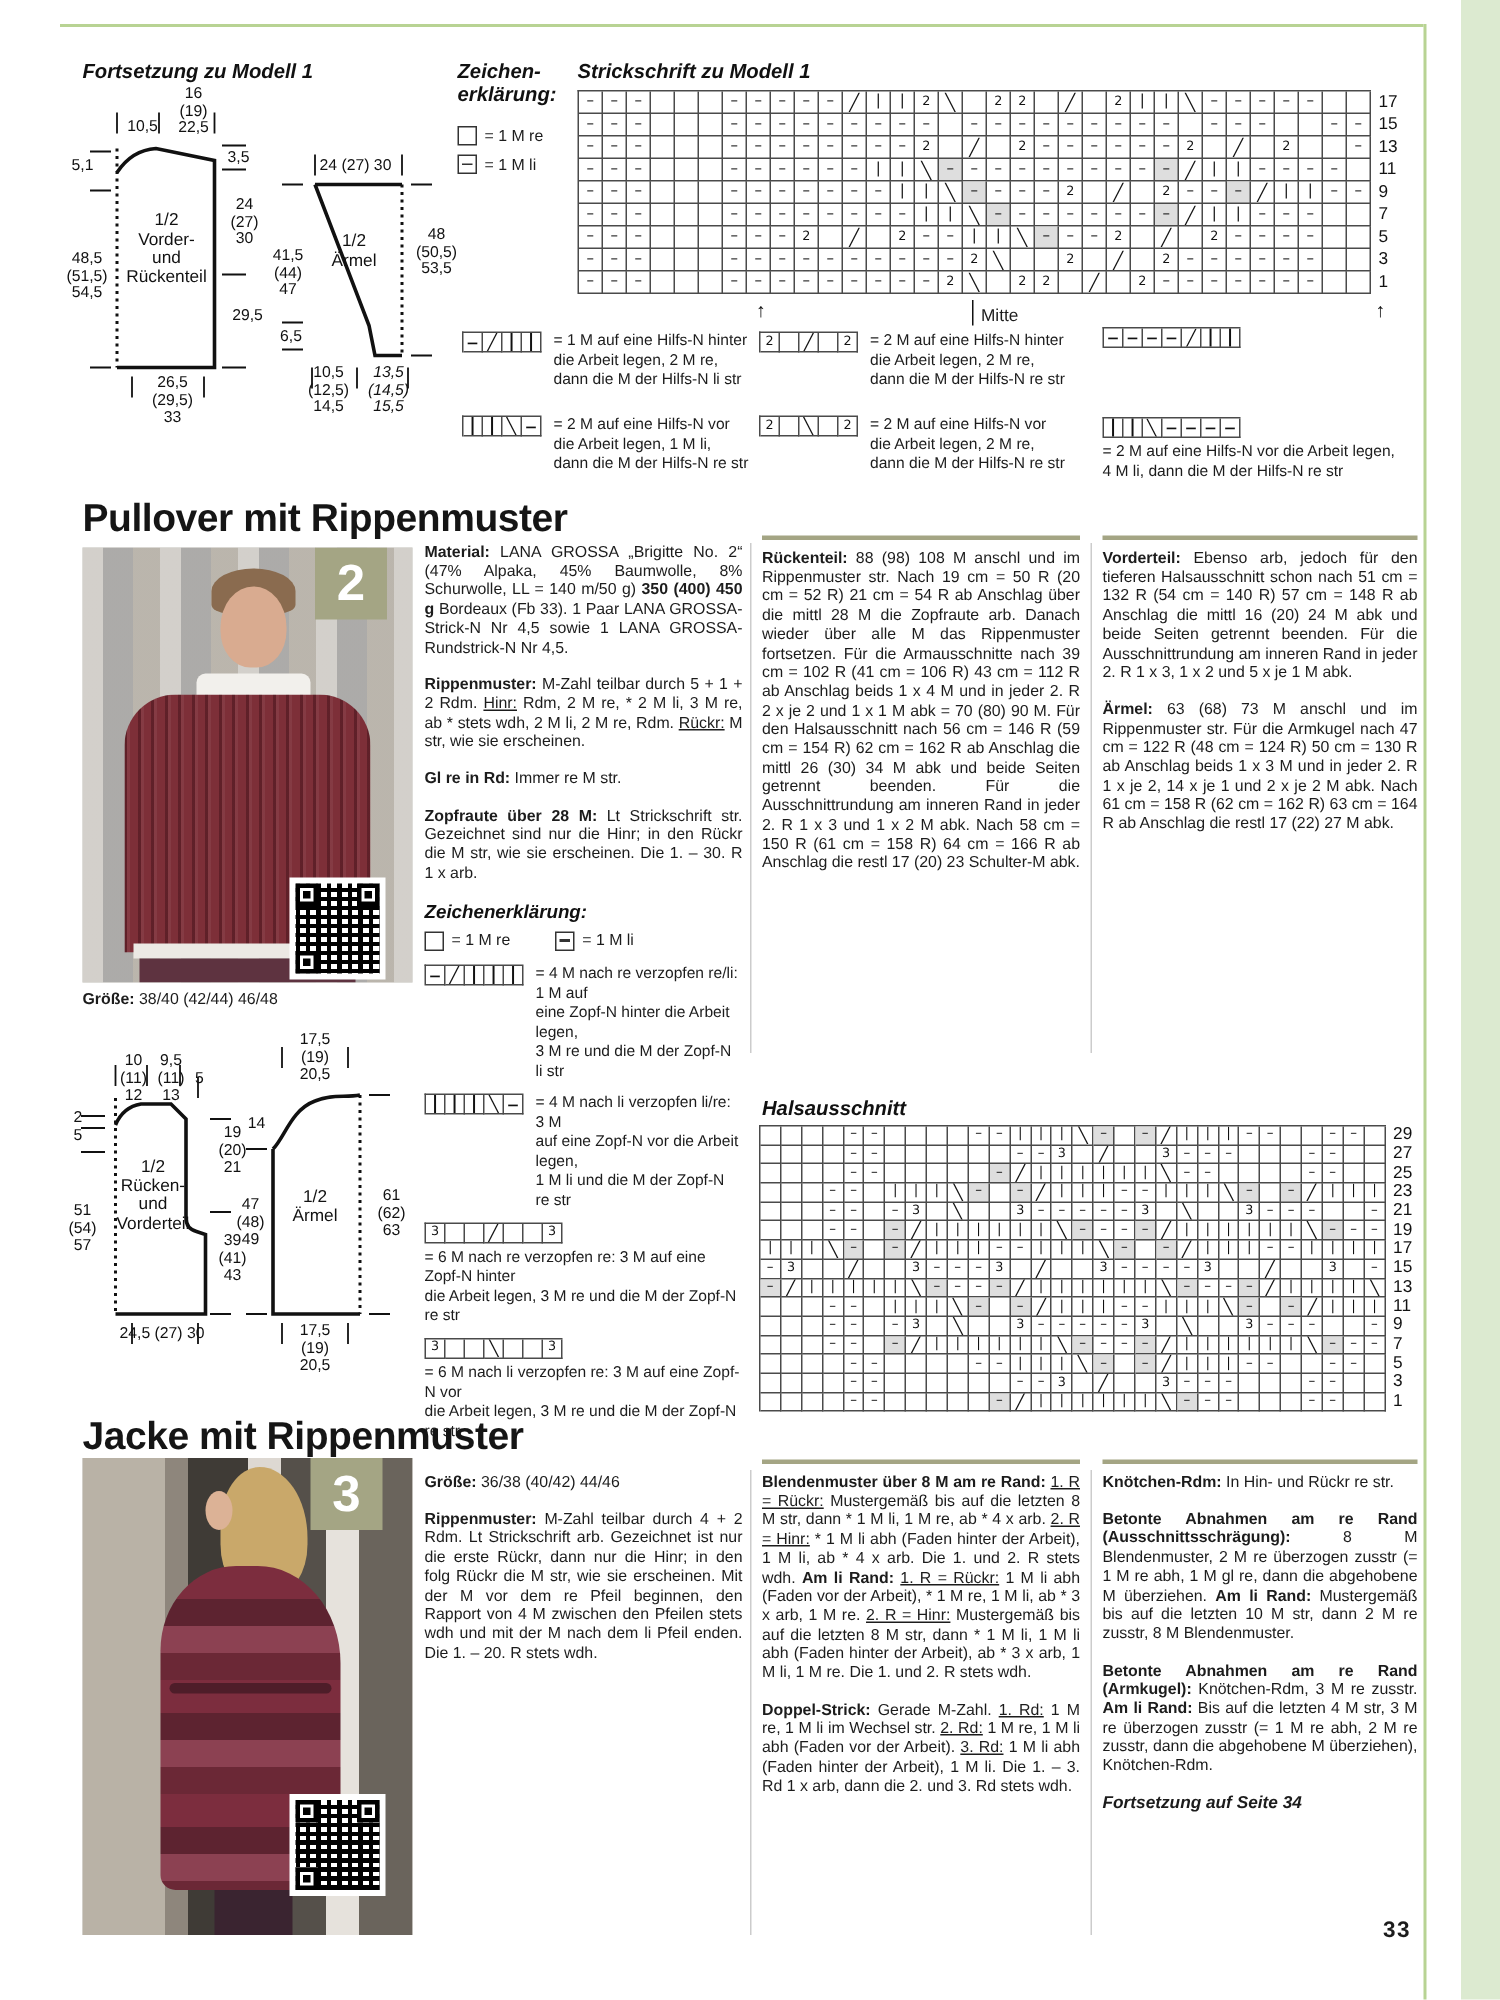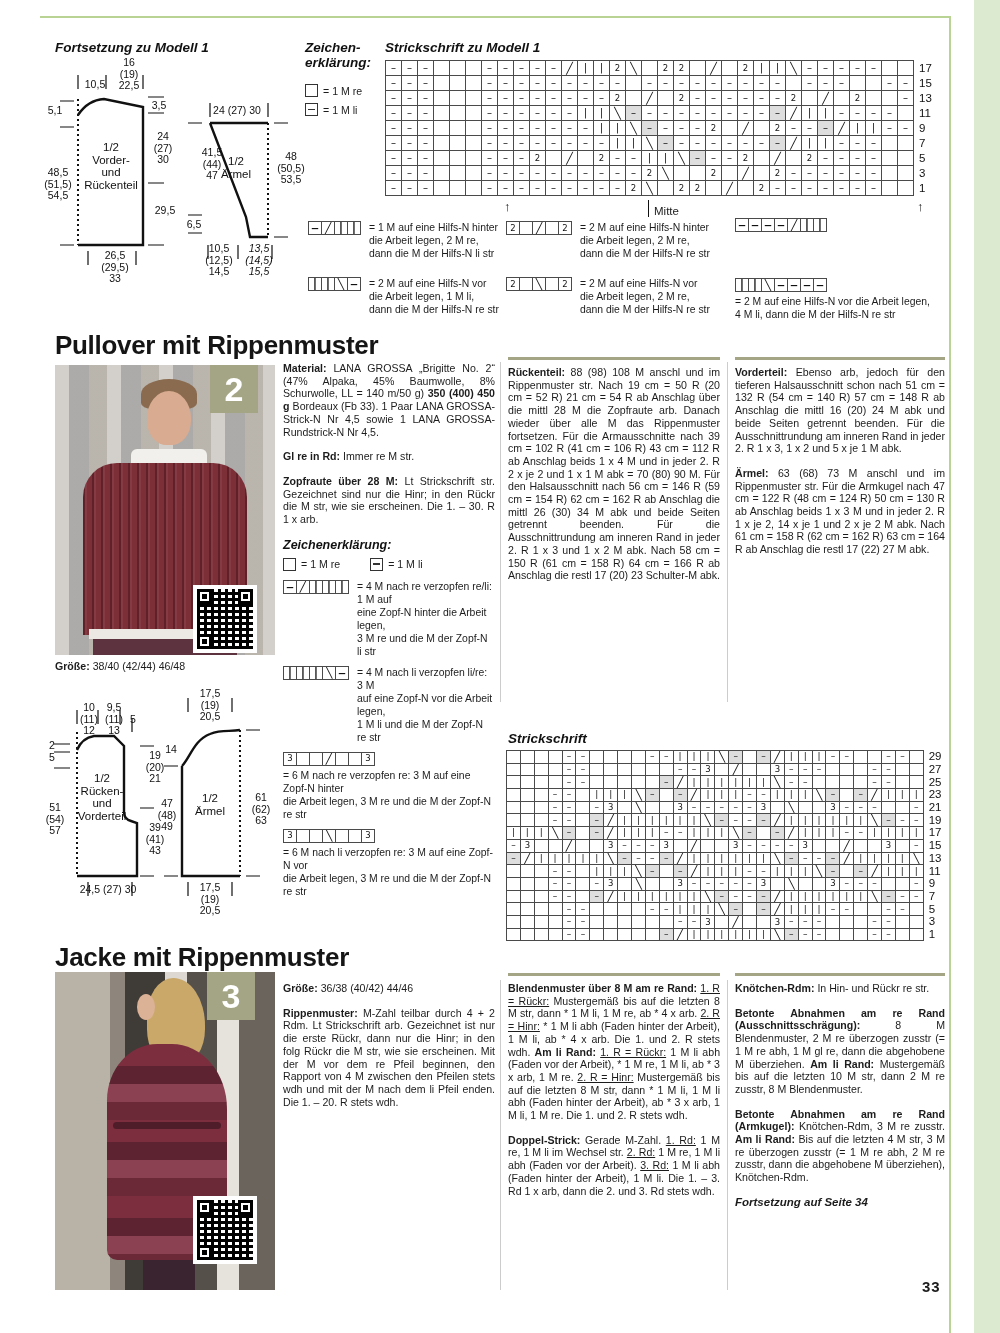--- a/index.html
+++ b/index.html
@@ -104,21 +104,21 @@
 30</div>
   <div class="schlabel" style="left:108px;top:150px;width:34px;">29,5</div>
   <div class="schlabel" style="left:48px;top:195px;width:54px;">26,5
 (29,5)
 33</div>
   <div class="schlabel schbody" style="left:40px;top:86px;width:62px;">1/2
 Vorder-
 und
 Rückenteil</div>
   <div class="schlabel" style="left:162px;top:50px;width:70px;">24 (27) 30</div>
-  <div class="schlabel" style="left:136px;top:92px;width:32px;margin-left:20px;">41,5
+  <div class="schlabel" style="left:136px;top:110px;width:32px;">41,5
 (44)
 47</div>
   <div class="schlabel" style="left:142px;top:164px;width:24px;">6,5</div>
   <div class="schlabel schbody" style="left:168px;top:100px;width:56px;">1/2
 Ärmel</div>
   <div class="schlabel" style="left:232px;top:96px;width:38px;">48
 (50,5)
 53,5</div>
   <div class="schlabel" style="left:160px;top:188px;width:38px;">10,5
 (12,5)
@@ -636,20 +636,21 @@
 Ärmel</div>
 </div>
 
 <div class="hrule" style="left:508px;top:357px;width:212px;"></div>
 <div class="hrule" style="left:735px;top:357px;width:210px;"></div>
 <div class="vsep" style="left:500px;top:362px;height:340px;"></div>
 <div class="vsep" style="left:727px;top:362px;height:340px;"></div>
 
 <div class="col" style="left:283px;top:362px;width:212px;">
   <p class="para"><span class="r-b">Material:</span><span class="r-n"> LANA GROSSA „Brigitte No. 2“ (47% Alpaka, 45% Baumwolle, 8% Schurwolle, LL = 140 m/50 g) </span><span class="r-b">350 (400) 450 g</span><span class="r-n"> Bordeaux (Fb 33). 1 Paar LANA GROSSA-Strick-N Nr 4,5 sowie 1 LANA GROSSA-Rundstrick-N Nr 4,5.</span></p>
+  <p class="para"><span class="r-b">Rippenmuster:</span><span class="r-n"> M-Zahl teilbar durch 5 + 1 + 2 Rdm. </span><span class="r-u">Hinr:</span><span class="r-n"> Rdm, 2 M re, * 2 M li, 3 M re, ab * stets wdh, 2 M li, 2 M re, Rdm. </span><span class="r-u">Rückr:</span><span class="r-n"> M str, wie sie erscheinen.</span></p>
   <p class="para"><span class="r-b">Gl re in Rd:</span><span class="r-n"> Immer re M str.</span></p>
   <p class="para"><span class="r-b">Zopfraute über 28 M:</span><span class="r-n"> Lt Strickschrift str. Gezeichnet sind nur die Hinr; in den Rückr die M str, wie sie erscheinen. Die 1. – 30. R 1 x arb.</span></p>
   <div class="subhead">Zeichenerklärung:</div>
   <div class="minirow">
     <span class="miniitem">
         <span class="sq"></span>
         <span>= 1 M re</span>
       </span>
     <span class="miniitem">
         <span class="sq">
@@ -712,21 +713,21 @@
 
 <div class="col" style="left:508px;top:366px;width:212px;">
   <p class="para"><span class="r-b">Rückenteil:</span><span class="r-n"> 88 (98) 108 M anschl und im Rippenmuster str. Nach 19 cm = 50 R (20 cm = 52 R) 21 cm = 54 R ab Anschlag über die mittl 28 M die Zopfraute arb. Danach wieder über alle M das Rippenmuster fortsetzen. Für die Armausschnitte nach 39 cm = 102 R (41 cm = 106 R) 43 cm = 112 R ab Anschlag beids 1 x 4 M und in jeder 2. R 2 x je 2 und 1 x 1 M abk = 70 (80) 90 M. Für den Halsausschnitt nach 56 cm = 146 R (59 cm = 154 R) 62 cm = 162 R ab Anschlag die mittl 26 (30) 34 M abk und beide Seiten getrennt beenden. Für die Ausschnittrundung am inneren Rand in jeder 2. R 1 x 3 und 1 x 2 M abk. Nach 58 cm = 150 R (61 cm = 158 R) 64 cm = 166 R ab Anschlag die restl 17 (20) 23 Schulter-M abk.</span></p>
 </div>
 
 <div class="col" style="left:735px;top:366px;width:210px;">
   <p class="para"><span class="r-b">Vorderteil:</span><span class="r-n"> Ebenso arb, jedoch für den tieferen Halsausschnitt schon nach 51 cm = 132 R (54 cm = 140 R) 57 cm = 148 R ab Anschlag die mittl 16 (20) 24 M abk und beide Seiten getrennt beenden. Für die Ausschnittrundung am inneren Rand in jeder 2. R 1 x 3, 1 x 2 und 5 x je 1 M abk.</span></p>
   <p class="para"><span class="r-b">Ärmel:</span><span class="r-n"> 63 (68) 73 M anschl und im Rippenmuster str. Für die Armkugel nach 47 cm = 122 R (48 cm = 124 R) 50 cm = 130 R ab Anschlag beids 1 x 3 M und in jeder 2. R 1 x je 2, 14 x je 1 und 2 x je 2 M abk. Nach 61 cm = 158 R (62 cm = 162 R) 63 cm = 164 R ab Anschlag die restl 17 (22) 27 M abk.</span></p>
 </div>
 
-<div class="abs toptitle" style="left:508px;top:731px;">Strickschrift</div>
+<div class="abs toptitle" style="left:508px;top:731px;">Halsausschnitt</div>
 <div class="abs c2" style="left:506px;top:750px;">
     <div class="chartwrap">
       <div class="chartgrid">
         <div class="chartrow">
           <div class="cell" style="width: 13.9px; height: 12.7px;"></div>
           <div class="cell" style="width: 13.9px; height: 12.7px;"></div>
           <div class="cell" style="width: 13.9px; height: 12.7px;"></div>
           <div class="cell" style="width: 13.9px; height: 12.7px;"></div>
           <div class="cell" style="width: 13.9px; height: 12.7px;">–</div>
           <div class="cell" style="width: 13.9px; height: 12.7px;">–</div>

